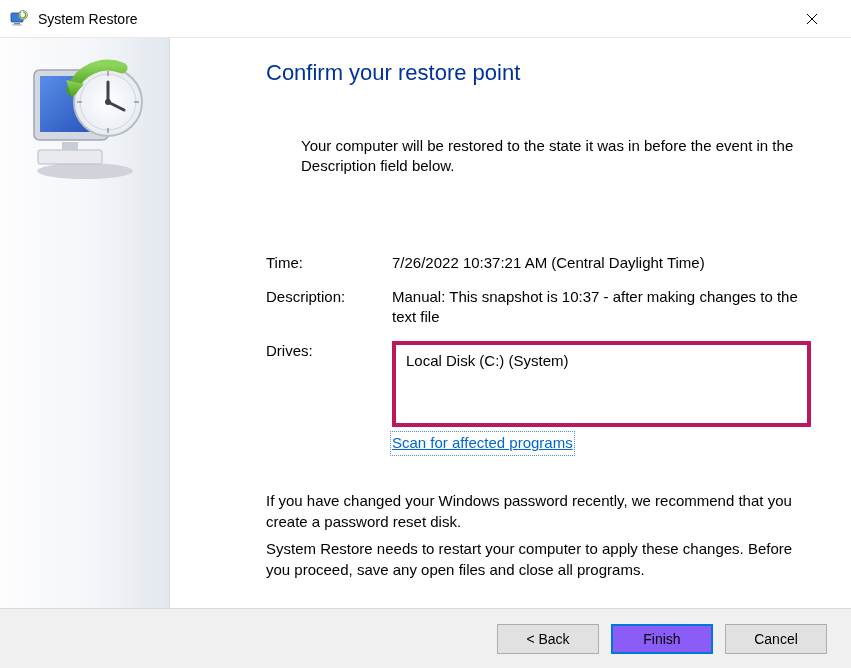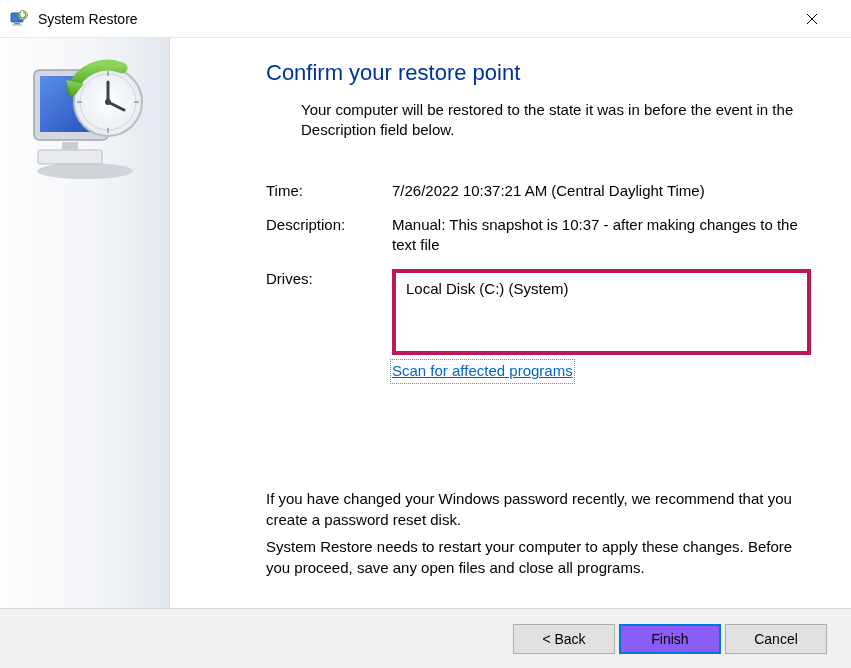--- a/index.html
+++ b/index.html
@@ -51,24 +51,25 @@
       display: flex;
       justify-content: center;
       align-items: flex-start;
     }
     .sidebar .illus {
       width: 130px; height: 130px;
     }
 
     .main {
       flex: 1;
-      padding: 22px 40px 4px 96px;
+      padding: 22px 40px 26px 96px;
       display: flex;
       flex-direction: column;
       color: #000;
+      gap: 36px;
     }
     .heading {
       font-size: 22px;
       color: #003399;
       font-weight: 400;
       margin-bottom: 14px;
     }
     .subhead {
       font-size: 15px;
       line-height: 1.35;
@@ -117,21 +118,21 @@
     .paras p:last-child { margin-bottom: 0; }
 
     .footer {
       border-top: 1px solid #d8d8d8;
       background: #f0f0f0;
       height: 60px;
       display: flex;
       align-items: center;
       justify-content: flex-end;
       padding: 0 24px;
-      gap: 4px;
+      gap: 12px;
     }
     .btn {
       min-width: 102px;
       height: 30px;
       background: #e1e1e1;
       border: 1px solid #adadad;
       font-family: inherit;
       font-size: 14px;
       cursor: pointer;
       padding: 0 16px;

